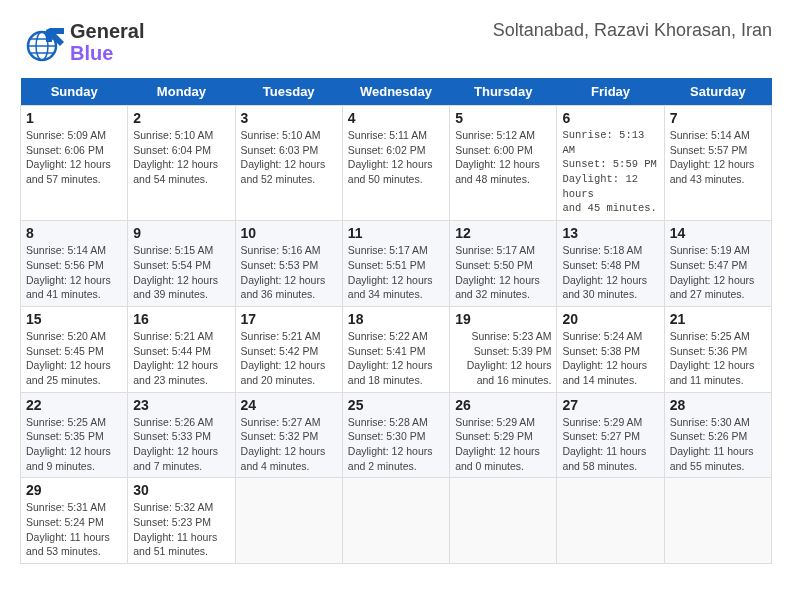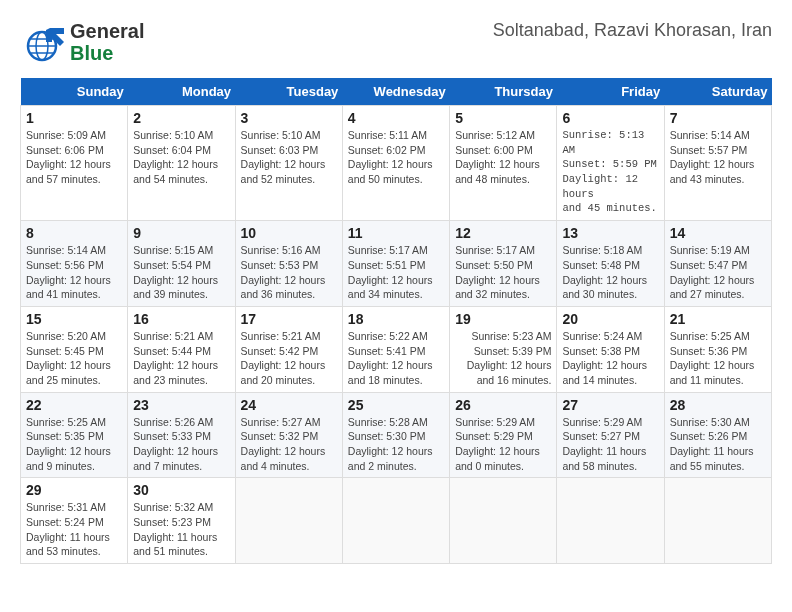--- a/index.html
+++ b/index.html
@@ -32,21 +32,21 @@
     }
     table {
       width: 100%;
       border-collapse: collapse;
       font-size: 11px;
     }
     thead tr th {
       background-color: #1565c0;
       color: #fff;
       padding: 6px 4px;
-      text-align: right;
+      text-align: center;
       font-size: 13px;
       font-weight: bold;
     }
     tbody tr td {
       border: 1px solid #ddd;
       vertical-align: top;
       padding: 4px 5px;
       width: 14.28%;
       min-height: 70px;
       background: #fff;
@@ -85,21 +85,21 @@
       <circle cx="22" cy="26" r="14" fill="none" stroke="#1565c0" stroke-width="2.5"></circle>
       <ellipse cx="22" cy="26" rx="6" ry="14" fill="none" stroke="#1565c0" stroke-width="1.5"></ellipse>
       <line x1="9" y1="26" x2="35" y2="26" stroke="#1565c0" stroke-width="1.5"></line>
       <line x1="11" y1="19" x2="33" y2="19" stroke="#1565c0" stroke-width="1.5"></line>
       <line x1="11" y1="33" x2="33" y2="33" stroke="#1565c0" stroke-width="1.5"></line>
 
       <polygon points="30,8 44,8 44,14 36,14 44,22 40,26 32,18 32,22 26,22 26,10" fill="#1565c0"></polygon>
     </svg>
     <div>
       <div style="font-size:20px;font-weight:bold;color:#333;line-height:1.1;">General</div>
-      <div style="font-size:20px;font-weight:bold;color:#15803d;line-height:1.1;">Blue</div>
+      <div style="font-size:20px;font-weight:bold;color:#8b5cf6;line-height:1.1;">Blue</div>
     </div>
   </div>
   <div class="title-area">
     <h2>Soltanabad, Razavi Khorasan, Iran</h2>
   </div>
 </div>
 
 <table>
   <thead>
     <tr>

